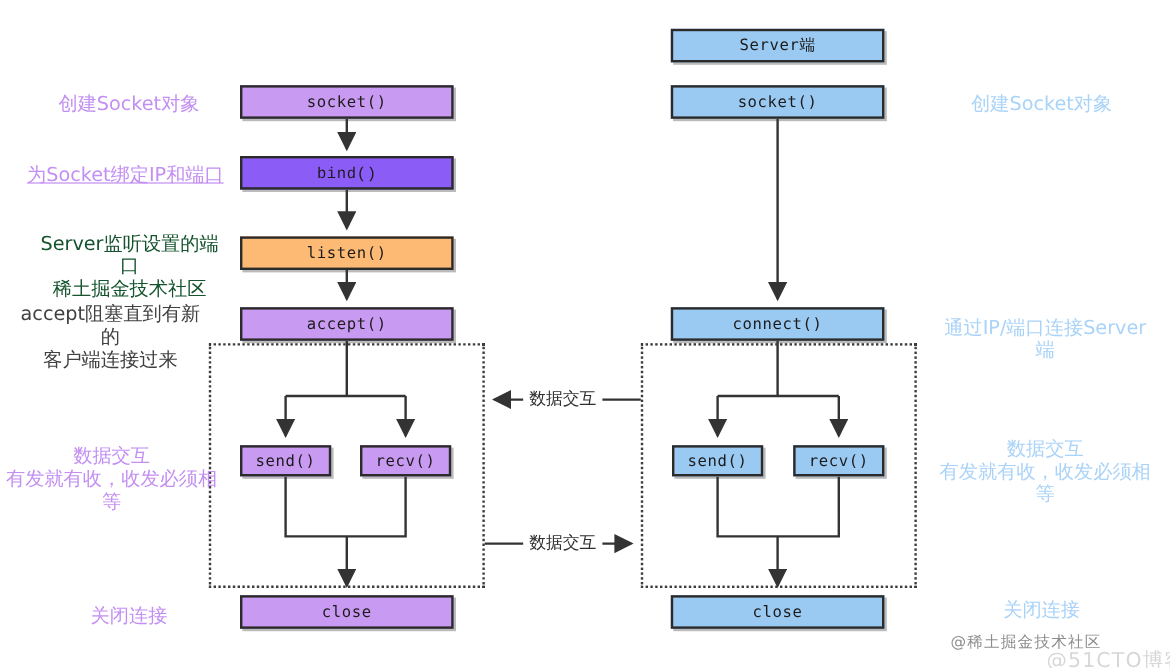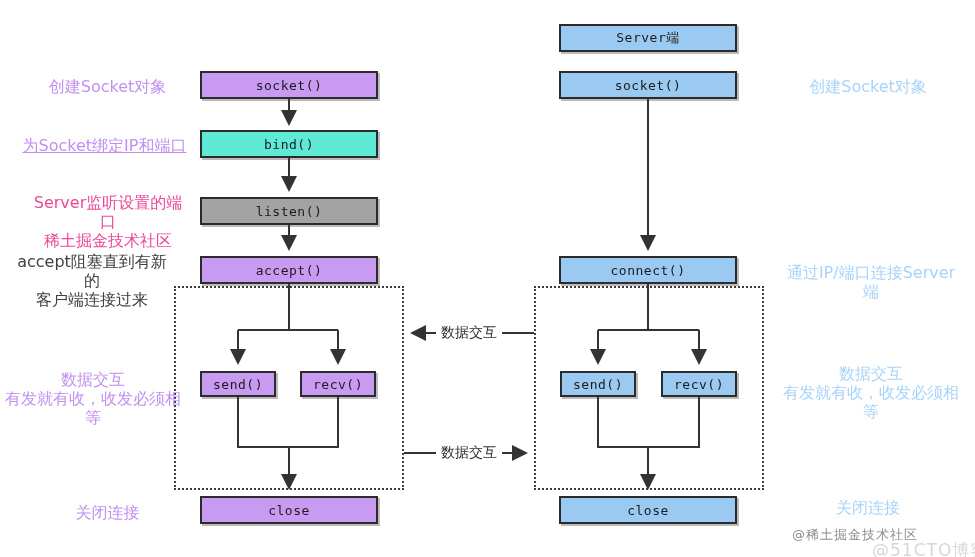--- a/index.html
+++ b/index.html
@@ -87,37 +87,37 @@
 
       <path d="M534 333 L412 333" marker-end="url(#ah)"></path>
       <path d="M404 453 L526 453" marker-end="url(#ah)"></path>
     </g>
   </svg>
 
   <div class="dashed" style="left:174px"></div>
   <div class="dashed" style="left:534px"></div>
 
   <div class="box sbox main" style="left: 200px; top: 71px; background: rgb(201, 154, 242);">socket()</div>
-  <div class="box sbox main" style="left: 200px; top: 130px; background: #5eead4;">bind()</div>
-  <div class="box sbox main" style="left: 200px; top: 197px; background: #a3a3a3;">listen()</div>
+  <div class="box sbox main" style="left: 200px; top: 130px; background: #8b5cf6; font-family: Liberation Mono, monospace;">bind()</div>
+  <div class="box sbox main" style="left: 200px; top: 197px; background: #fdba74;">listen()</div>
   <div class="box sbox main" style="left: 200px; top: 256px; background: rgb(201, 154, 242);">accept()</div>
   <div class="box sbox small" style="left: 200px; top: 371px; background: rgb(201, 154, 242);">send()</div>
   <div class="box sbox small" style="left: 300px; top: 371px; background: rgb(201, 154, 242);">recv()</div>
   <div class="box sbox main" style="left: 200px; top: 496px; background: rgb(201, 154, 242);">close</div>
 
   <div class="box cbox main" style="left: 559px; top: 24px; background: rgb(154, 201, 242);">Server端</div>
   <div class="box cbox main" style="left: 559px; top: 71px; background: rgb(154, 201, 242);">socket()</div>
   <div class="box cbox main" style="left: 559px; top: 256px; background: rgb(154, 201, 242);">connect()</div>
   <div class="box cbox small" style="left: 560px; top: 371px; background: rgb(154, 201, 242);">send()</div>
   <div class="box cbox small" style="left: 661px; top: 371px; background: rgb(154, 201, 242);">recv()</div>
   <div class="box cbox main" style="left: 559px; top: 496px; background: rgb(154, 201, 242);">close</div>
 
   <div class="note note-s" style="left: 30px; top: 77px; width: 155px; color: rgb(195, 143, 242);">创建Socket对象</div>
   <div class="note note-s" style="left: 22px; top: 136px; width: 165px; color: rgb(195, 143, 242); text-decoration: underline;">为Socket绑定IP和端口</div>
-  <div class="note note-s" style="left: 28px; top: 193px; width: 160px; color: #ec4899;">
+  <div class="note note-s" style="left: 28px; top: 193px; width: 160px; color: #14532d;">
     <div>Server监听设置的端口</div>
     <div>稀土掘金技术社区</div>
   </div>
   <div class="note note-s" style="left: 12px; top: 252px; width: 160px; color: #404040;">
     <div>accept阻塞直到有新的</div>
     <div>客户端连接过来</div>
   </div>
   <div class="note note-s" style="left: 2px; top: 370px; width: 182px; color: rgb(195, 143, 242);">
     <div>数据交互</div>
     <div>有发就有收，收发必须相等</div>

